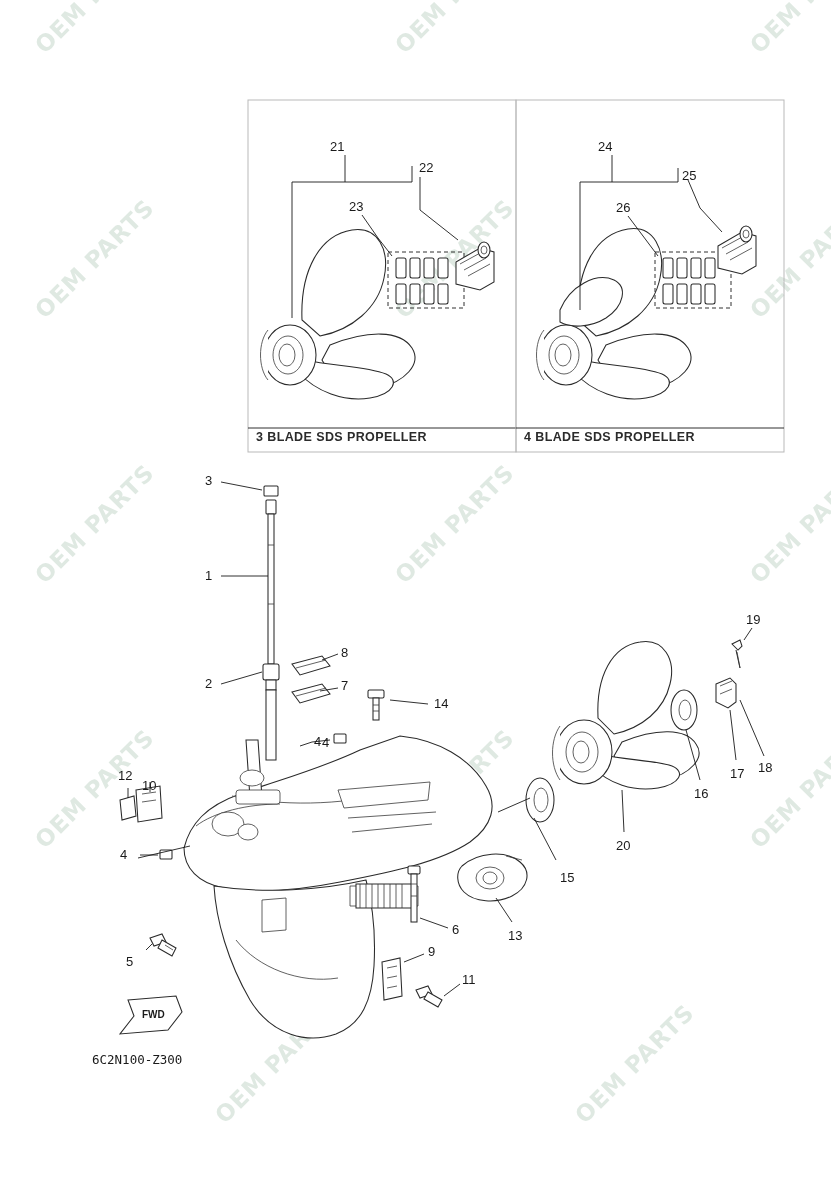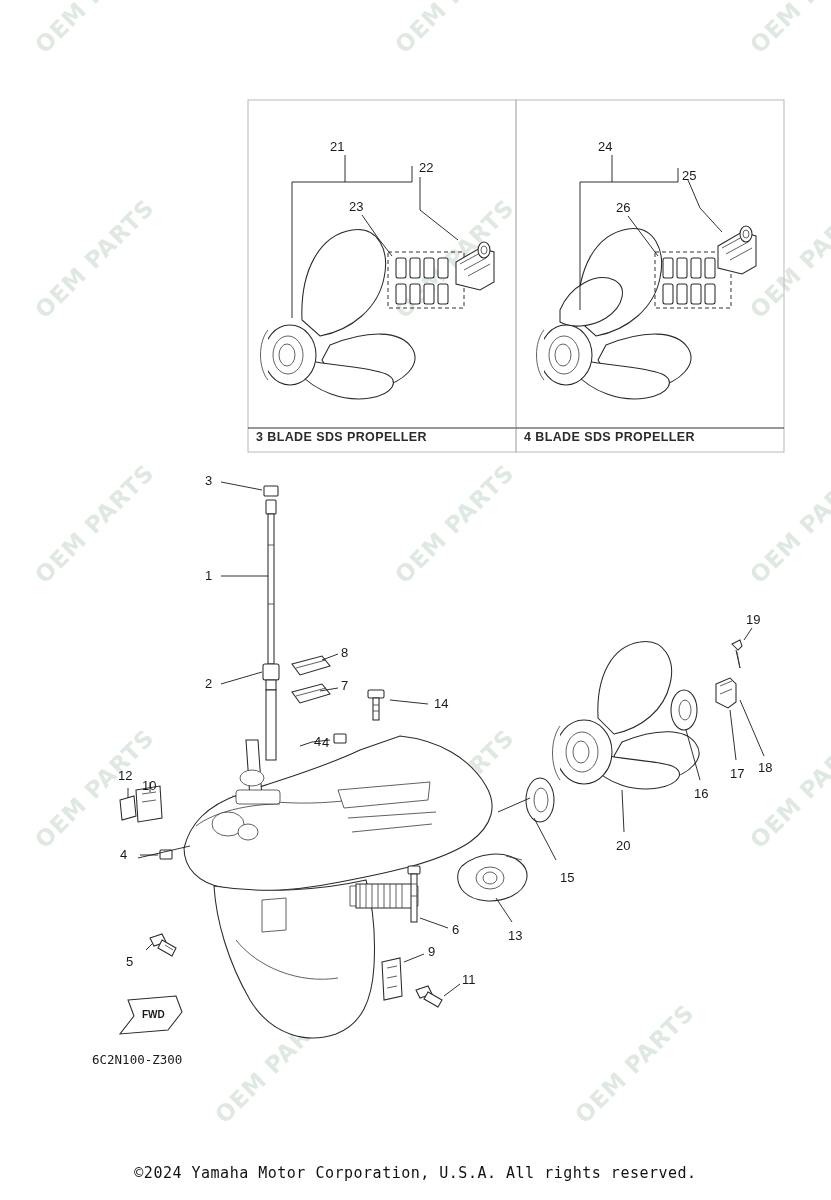--- a/index.html
+++ b/index.html
@@ -414,15 +414,14 @@
     <g>
       <path class="part" d="M128 1000 L176 996 L182 1012 L168 1030 L120 1034 L134 1016 Z"></path>
       <text class="fwd" x="142" y="1018">FWD</text>
     </g>
 
     <text class="partno" x="92" y="1064">6C2N100-Z300</text>
 
   </svg>
   </div>
 
-  <div class="footer">©2024 Yamaha Motor Corporation, U.S.A. All rights reserved.</div>
 
 </div>
 
 </body></html>

